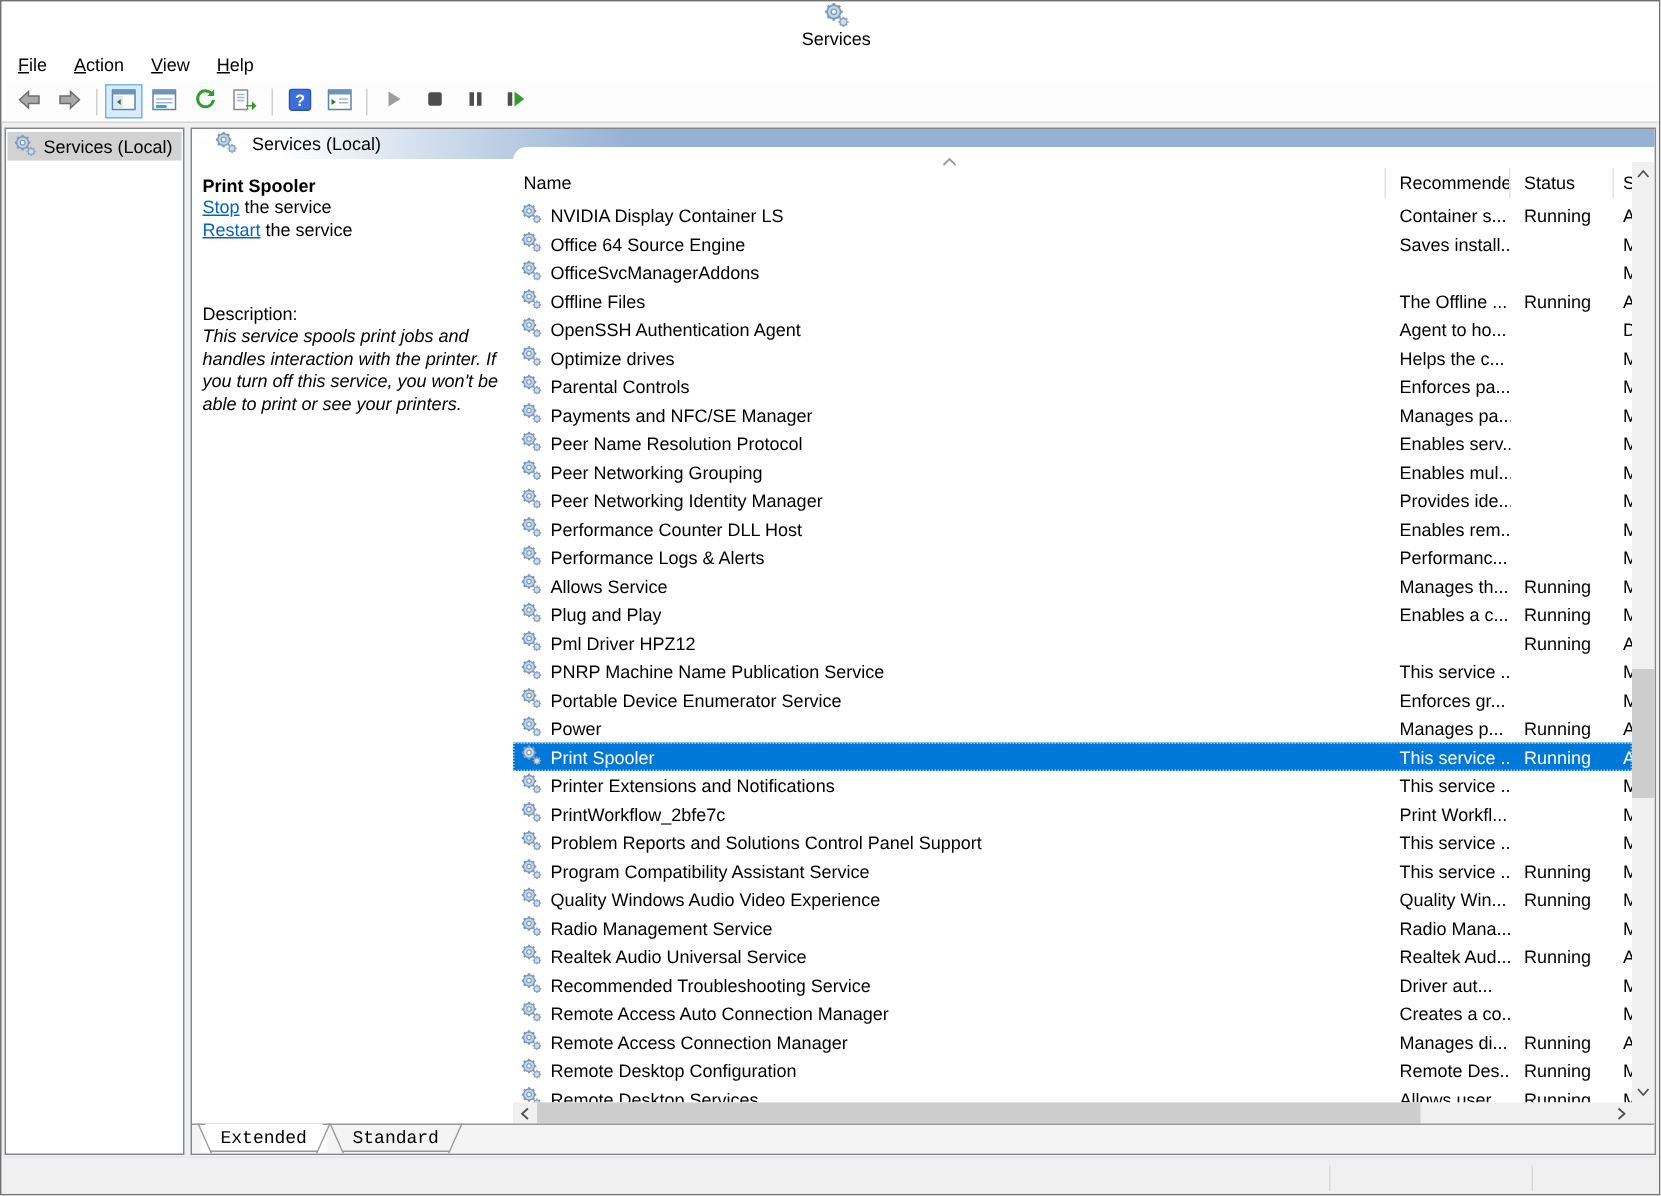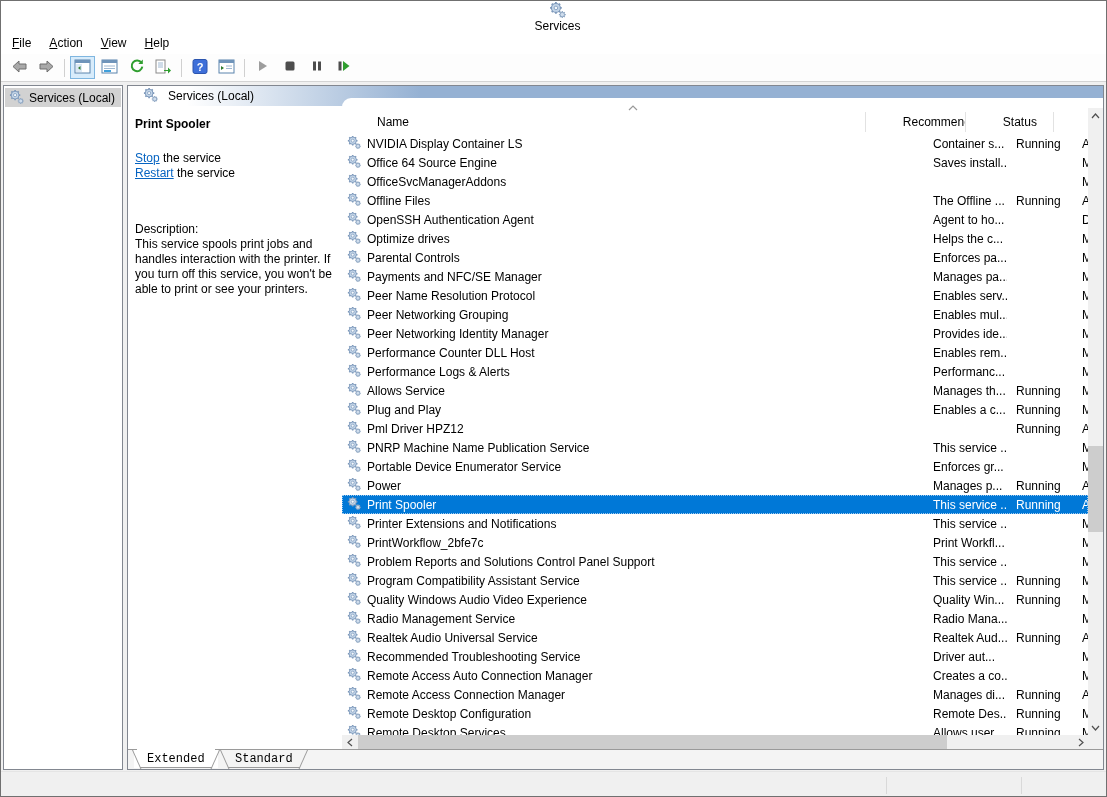--- a/index.html
+++ b/index.html
@@ -32,28 +32,28 @@
   .tree-item .lbl{white-space:nowrap;}
 
   
   .main-panel{position:absolute;left:126px;right:2px;top:84px;bottom:26px;border:1px solid #828790;background:#fff;box-sizing:border-box;overflow:hidden;}
   .band{position:absolute;left:0;top:0;right:0;height:20px;background:linear-gradient(90deg,#ffffff 0%,#ffffff 6%,#95b1d3 30%,#95b1d3 100%);display:flex;align-items:center;}
   .band .band-icon{margin-left:15px;}
   .band .band-title{margin-left:10px;font-size:12px;}
 
   .detail-pane{position:absolute;left:0;top:20px;width:214px;bottom:19px;background:#fff;padding:11px 6px 0 7px;box-sizing:border-box;}
   .svc-title{font-weight:bold;font-size:12px;}
-  .svc-links{margin-top:20px;line-height:15px;}
+  .svc-links{line-height:15px;}
   .svc-links a{color:#0563c1;text-decoration:underline;cursor:pointer;}
   .desc-label{margin-top:41px;line-height:15px;}
-  .desc-text{line-height:15px;width:201px;}
+  .desc-text{line-height:15px;width:201px;font-style:italic;}
 
   .list-area{position:absolute;left:214px;top:12px;right:0;bottom:19px;background:#fff;border-top-left-radius:9px;overflow:hidden;}
   .cols{position:absolute;left:0;top:14px;right:15px;height:20px;display:flex;}
-  .col{display:flex;align-items:center;box-sizing:border-box;border-right:1px solid #e2e2e2;overflow:hidden;white-space:nowrap;margin-left:28px;}
+  .col{display:flex;align-items:center;box-sizing:border-box;border-right:1px solid #e2e2e2;overflow:hidden;white-space:nowrap;}
   .col:nth-child(1){width:582px;padding-left:7px;border-right:1px solid #e2e2e2;}
   .col:nth-child(2){width:83px;padding-left:9px;}
   .col:nth-child(3){width:69px;padding-left:9px;}
   .col:nth-child(4){flex:1;padding-left:6px;border-right:none;}
   .sort-arrow{position:absolute;left:285px;top:6px;width:12px;height:8px;}
 
   .rows{position:absolute;left:0;top:36px;right:15px;bottom:15px;overflow:hidden;}
   .lrow{height:19px;display:flex;align-items:center;white-space:nowrap;}
   .lrow .c-name{width:582px;display:flex;align-items:center;gap:6px;padding-left:5px;box-sizing:border-box;overflow:hidden;}
   .lrow .c-desc{width:83px;padding-left:9px;box-sizing:border-box;overflow:hidden;}

